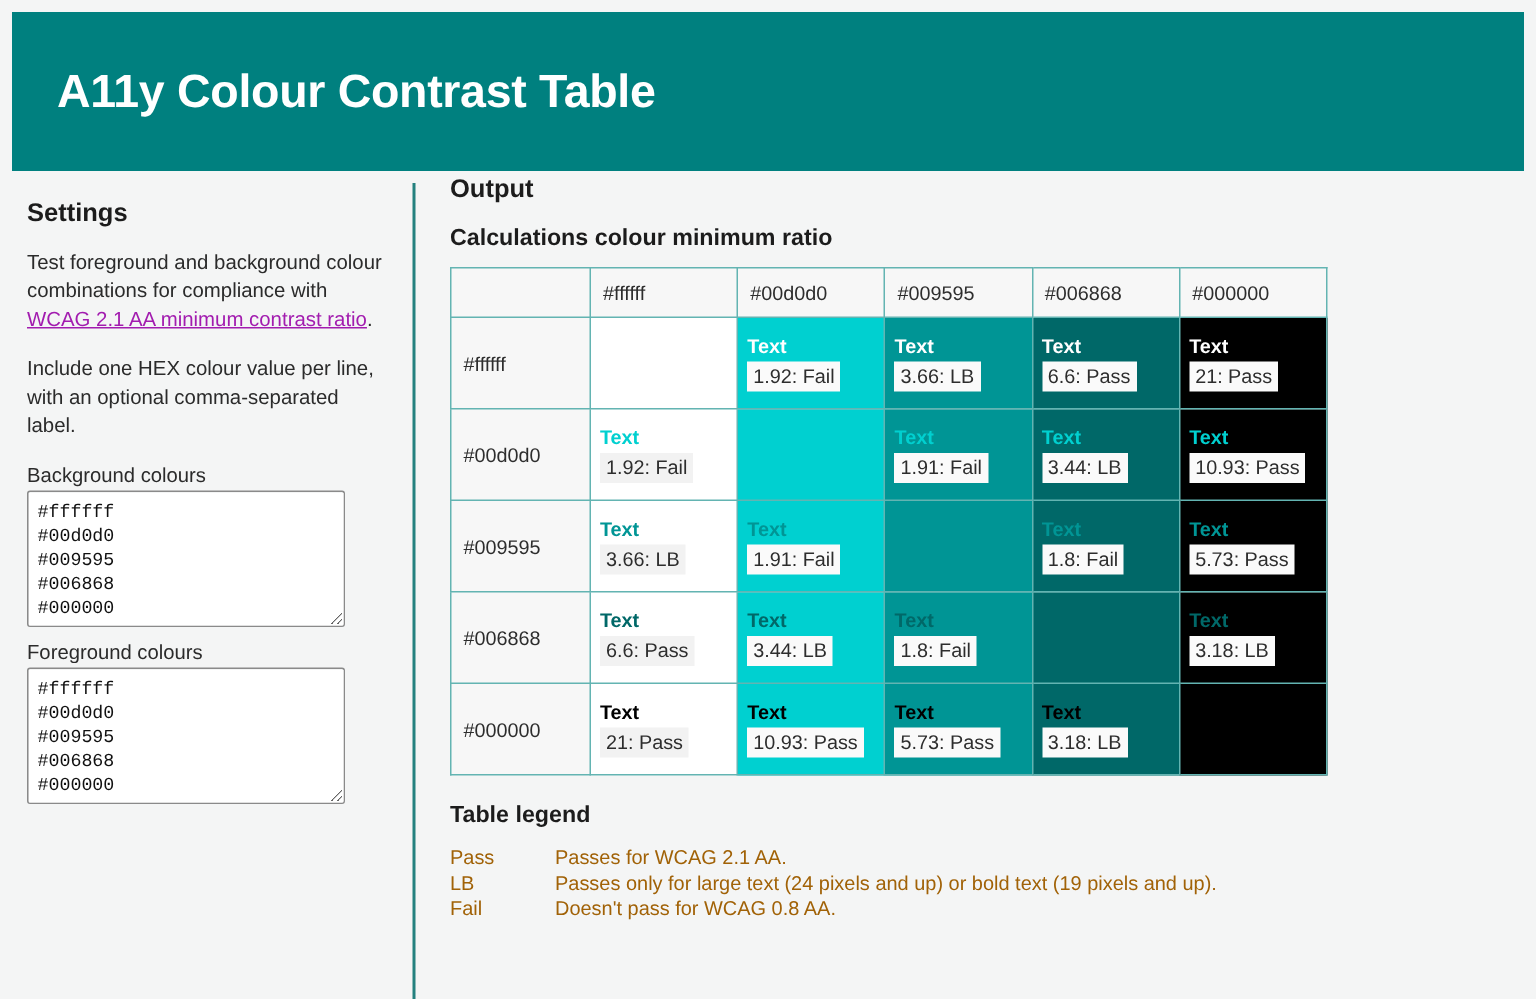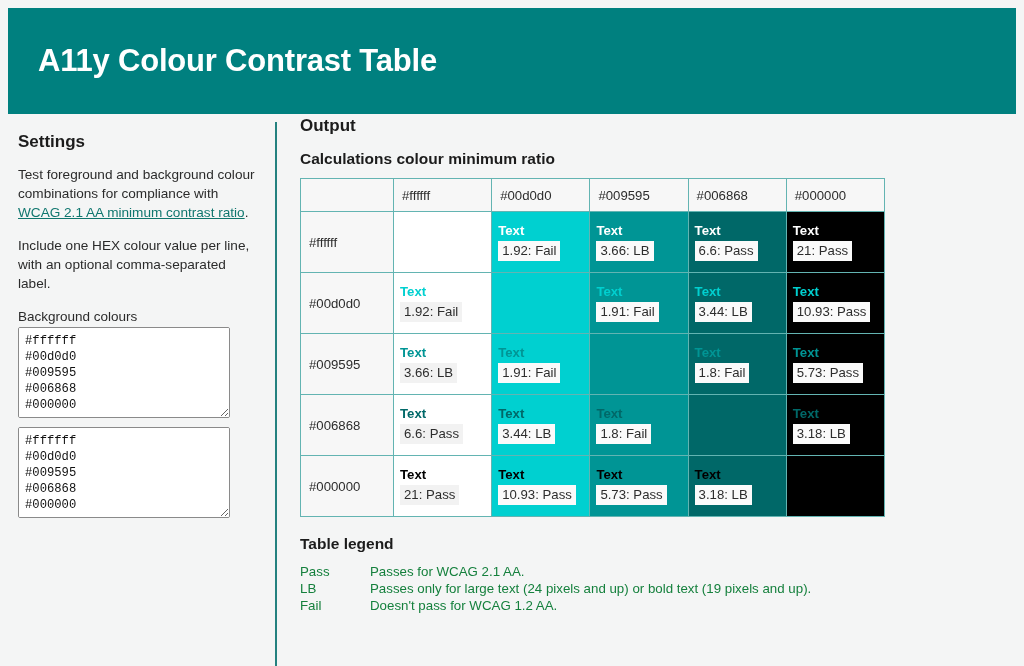--- a/index.html
+++ b/index.html
@@ -55,21 +55,21 @@
     color: #1c1c1c;
   }
   .para {
     margin: 0 0 15px 0;
     font-size: 13.6px;
     line-height: 1.38;
     color: #2b2b2b;
     max-width: 250px;
   }
   .para a {
-    color: #0f766e;
+    color: #a21caf;
     text-decoration: underline;
   }
   .field-label {
     display: block;
     font-size: 13.5px;
     color: #2b2b2b;
     margin: 0 0 3px 0;
   }
   textarea {
     display: block;
@@ -146,21 +146,21 @@
     color: #2d2d2d;
     padding: 2px 4px 2px 4px;
     line-height: 1.2;
     white-space: nowrap;
   }
 
   
   .legend-table { border-collapse: collapse; margin-top: 2px; }
   .legend-table td {
     font-size: 13.3px;
-    color: #15803d;
+    color: #a16207;
     padding: 1px 0;
     vertical-align: top;
   }
   .legend-key { width: 70px; }
 </style>
 </head>
 <body>
 
 <div class="page">
 
@@ -177,20 +177,21 @@
 
     <p class="para">Include one HEX colour value per line, with an optional comma-separated label.</p>
 
     <label class="field-label">Background colours</label>
     <textarea spellcheck="false" style="">#ffffff
 #00d0d0
 #009595
 #006868
 #000000</textarea>
 
+    <label class="field-label">Foreground colours</label>
     <textarea spellcheck="false" style="">#ffffff
 #00d0d0
 #009595
 #006868
 #000000</textarea>
 
   </section>
 
   <section class="output">
     <h2>Output</h2>
@@ -257,19 +258,19 @@
           <tr>
             <td class="legend-key">Pass</td>
             <td>Passes for WCAG 2.1 AA.</td>
           </tr>
           <tr>
             <td class="legend-key">LB</td>
             <td>Passes only for large text (24 pixels and up) or bold text (19 pixels and up).</td>
           </tr>
           <tr>
             <td class="legend-key">Fail</td>
-            <td>Doesn't pass for WCAG 1.2 AA.</td>
+            <td>Doesn't pass for WCAG 0.8 AA.</td>
           </tr>
         </tbody>
     </table>
   </section>
 
 </div>
 
 </body></html>

